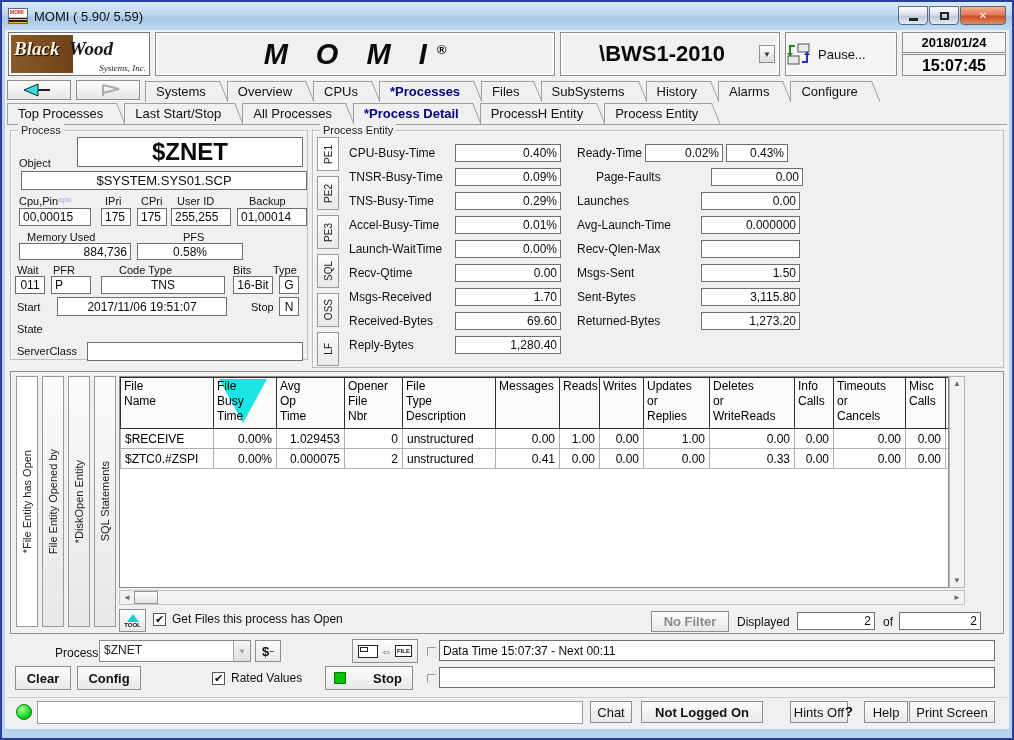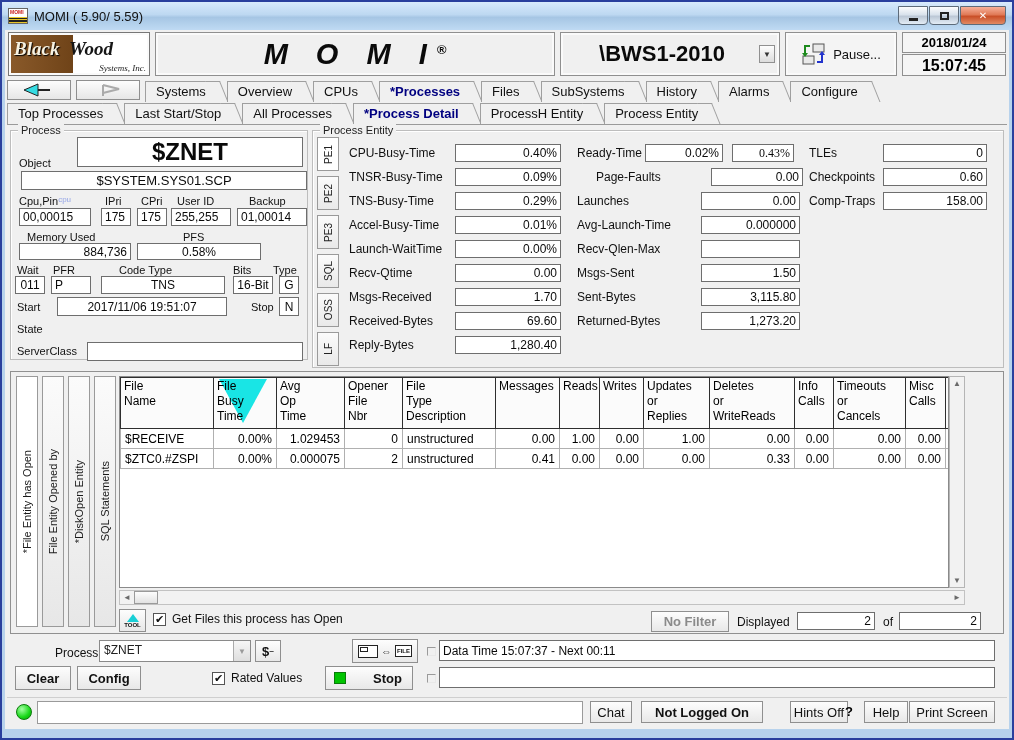--- a/index.html
+++ b/index.html
@@ -33,21 +33,21 @@
   .logo { width:142px; position:relative; background:linear-gradient(90deg,#8a5a2a 0%,#6f4318 46%,#ffffff 46%); border:1px solid #777; overflow:hidden; }
   .logo-black { position:absolute; left:5px; top:5px; font-family:"Liberation Serif","DejaVu Serif",serif; font-style:italic; font-weight:bold; font-size:19px; color:#f7f2e2; text-shadow:1px 1px 1px #000; }
   .logo-wood { position:absolute; left:60px; top:5px; font-family:"Liberation Serif","DejaVu Serif",serif; font-style:italic; font-weight:bold; font-size:19px; color:#151515; }
   .logo-sub { position:absolute; right:3px; bottom:2px; font-family:"Liberation Serif","DejaVu Serif",serif; font-style:italic; font-size:9px; color:#222; }
   .momi-panel { flex:1; display:flex; align-items:center; justify-content:center; }
   .momi-title { font-size:29px; font-weight:bold; font-style:italic; letter-spacing:10px; color:#0a0a0a; }
   .momi-reg { font-size:13px; vertical-align:10px; letter-spacing:0; }
   .selector { width:220px; display:flex; align-items:center; padding:3px 4px; }
   .selector-text { flex:1; text-align:center; font-size:22px; font-weight:bold; color:#0a0a0a; }
   .selector-arrow { width:16px; height:18px; border:1px solid #909090; background:linear-gradient(#fdfdfd,#dcdcdc); font-size:8px; color:#333; display:flex; align-items:center; justify-content:center; }
-  .pause-btn { width:112px; display:flex; align-items:center; justify-content:center; gap:6px; font-size:13px; color:#111; background:#f4f4f4; }
+  .pause-btn { width:112px; display:flex; align-items:center; justify-content:flex-start; gap:6px; font-size:13px; color:#111; background:#f4f4f4; }
   .datetime { width:104px; display:flex; flex-direction:column; gap:1px; }
   .dt-box { border:1px solid #8f8f8f; background:#f5f5f5; text-align:center; font-weight:bold; }
   .dt-date { height:21px; font-size:13px; line-height:20px; }
   .dt-time { height:22px; font-size:16px; line-height:21px; }
 
   
   .tabrow { position:absolute; display:flex; align-items:flex-end; }
   .tabrow1 { left:2px; top:50px; right:2px; height:22px; }
   .tabrow2 { left:2px; top:72px; right:2px; height:23px; border-bottom:1px solid #9a9a9a; }
   .navbtn { width:64px; height:20px; margin-right:5px; align-self:flex-start; border:1px solid #8f8f8f; background:linear-gradient(#fdfdfd,#e6e6e6); display:flex; align-items:center; justify-content:center; }
@@ -219,21 +219,21 @@
       <span class="lbl" style="left:238px; top:64px;">Backup</span>
       <div class="fld" style="left:8px; top:77px; width:72px; height:18px;">00,00015</div>
       <div class="fld" style="left:90px; top:77px; width:30px; height:18px;">175</div>
       <div class="fld" style="left:126px; top:77px; width:30px; height:18px;">175</div>
       <div class="fld" style="left:160px; top:77px; width:60px; height:18px;">255,255</div>
       <div class="fld" style="left:226px; top:77px; width:70px; height:18px;">01,00014</div>
 
       <span class="lbl" style="left:16px; top:100px;">Memory Used</span>
       <span class="lbl" style="left:172px; top:100px;">PFS</span>
       <div class="fld fr" style="left:8px; top:112px; width:112px; height:17px;">884,736</div>
-      <div class="fld fc" style="left:126px; top:112px; width:124px; height:17px;">0.58%</div>
+      <div class="fld fc" style="left:126px; top:112px; width:106px; height:17px;">0.58%</div>
 
       <span class="lbl" style="left:6px; top:133px;">Wait</span>
       <span class="lbl" style="left:42px; top:133px;">PFR</span>
       <span class="lbl" style="left:108px; top:133px;">Code Type</span>
       <span class="lbl" style="left:222px; top:133px;">Bits</span>
       <span class="lbl" style="left:262px; top:133px;">Type</span>
       <div class="fld fc" style="left:4px; top:145px; width:30px; height:18px;">011</div>
       <div class="fld" style="left:40px; top:145px; width:40px; height:18px;">P</div>
       <div class="fld fc" style="left:90px; top:145px; width:124px; height:18px;">TNS</div>
       <div class="fld fc" style="left:222px; top:145px; width:40px; height:18px;">16-Bit</div>
@@ -319,21 +319,21 @@
           <div class="erow">
             <span class="el" style="width:106px;">Reply-Bytes</span>
             <div class="fld fr ef" style="width:106px;">1,280.40</div>
           </div>
         </div>
 
       <div class="ecol" style="left:264px; width:226px;">
         <div class="erow">
           <span class="el" style="width:68px;">Ready-Time</span>
           <div class="fld fr ef" style="width:78px;">0.02%</div>
-          <div class="fld fr ef" style="width:62px; margin-left:9px;font-family:Liberation Serif, serif;">0.43%</div>
+          <div class="fld fr ef" style="width:62px; margin-left:3px;">0.43%</div>
         </div>
         <div>
 
             <div class="erow">
               <span class="el" style="width:124px;margin-left:19px;">Page-Faults</span>
               <div class="fld fr ef" style="width:99px;">0.00</div>
             </div>
 
 
             <div class="erow">
@@ -361,37 +361,20 @@
               <div class="fld fr ef" style="width:99px;">3,115.80</div>
             </div>
 
             <div class="erow">
               <span class="el" style="width:124px;">Returned-Bytes</span>
               <div class="fld fr ef" style="width:99px;">1,273.20</div>
             </div>
           </div>
       </div>
 
-      <div class="ecol" style="left:496px; width:180px;">
-
-          <div class="erow">
-            <span class="el" style="width:74px;">TLEs</span>
-            <div class="fld fr ef" style="width:104px;">0</div>
-          </div>
-
-          <div class="erow">
-            <span class="el" style="width:74px;">Checkpoints</span>
-            <div class="fld fr ef" style="width:104px;">0.60</div>
-          </div>
-
-          <div class="erow">
-            <span class="el" style="width:74px;">Comp-Traps</span>
-            <div class="fld fr ef" style="width:104px;">158.00</div>
-          </div>
-        </div>
     </div>
 
     <div class="file-panel">
       <div class="vbuttons">
         <span class="vbtn active">
               <span>*File Entity has Open</span>
             </span>
         <span class="vbtn">
               <span>File Entity Opened by</span>
             </span>

